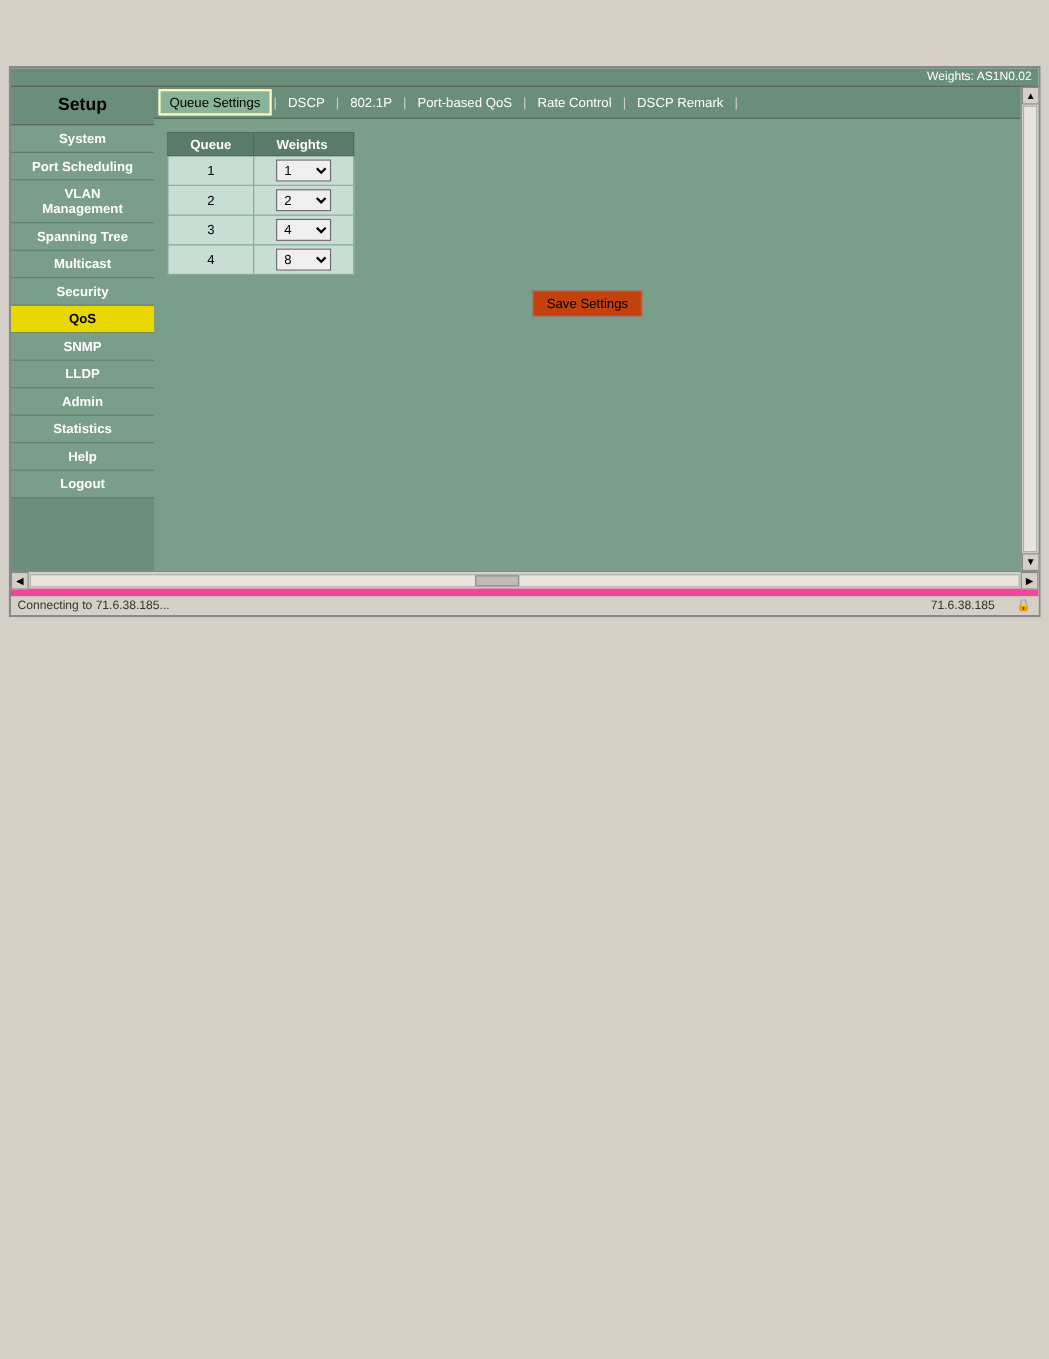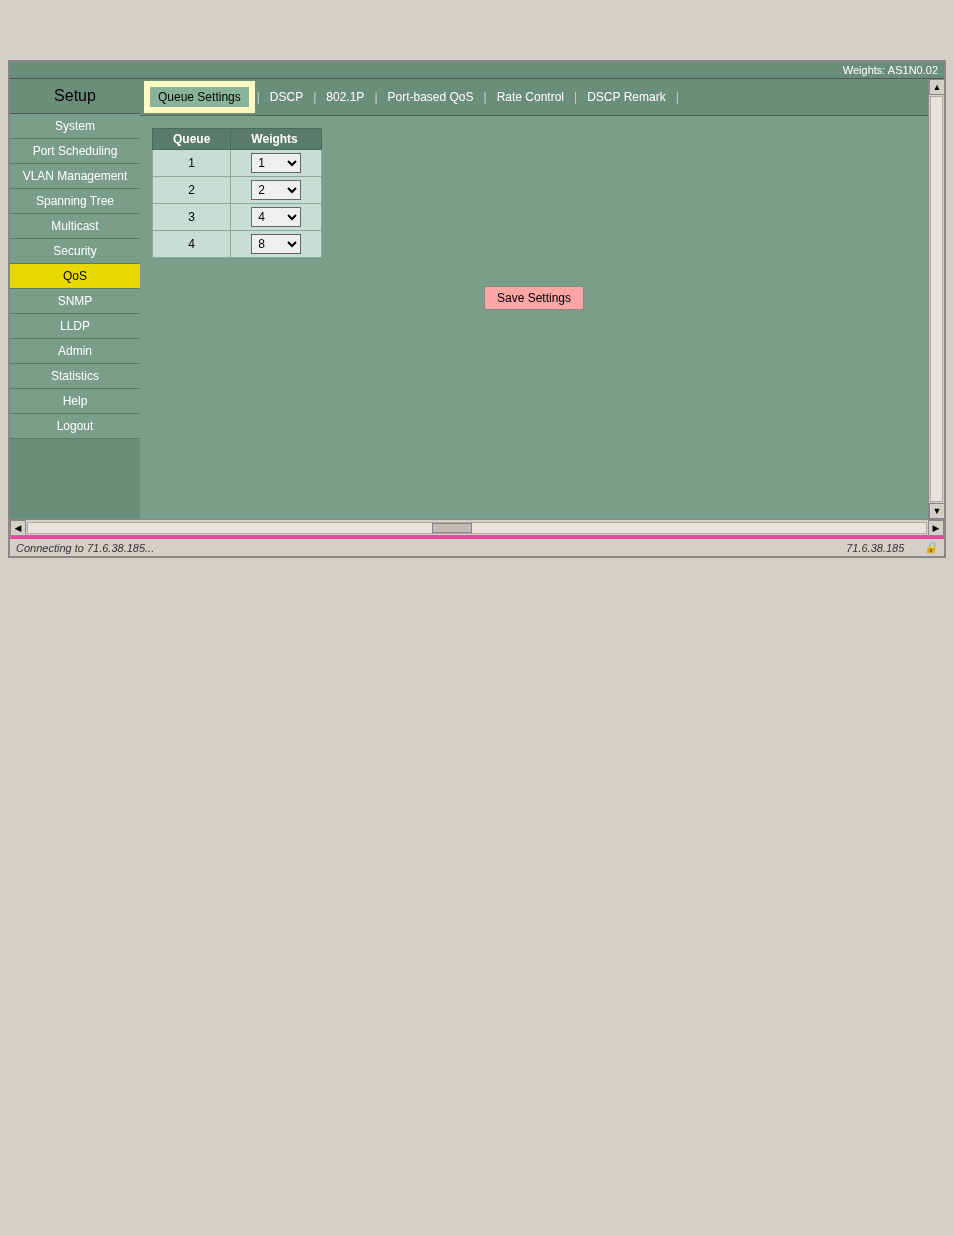--- a/index.html
+++ b/index.html
@@ -44,37 +44,38 @@
       width: 130px;
       background: #6b8e7b;
       flex-shrink: 0;
     }
 
     .sidebar-setup {
       background: #6b8e7b;
       text-align: center;
       padding: 8px 4px;
       font-size: 16px;
-      font-weight: normal;
+      font-weight: bold;
       color: #000;
       border-bottom: 1px solid #555;
     }
 
     .sidebar-item {
       display: block;
       width: 100%;
       text-align: center;
-      padding: 5px 4px;
+      padding: 5px 18px;
       background: #7a9e8a;
       color: #fff;
       border: none;
       cursor: pointer;
       border-bottom: 1px solid #5a7a6a;
       font-size: 12px;
       text-decoration: none;
+      font-weight: bold;
     }
 
     .sidebar-item.active {
       background: #e8d800;
       color: #000;
     }
 
     
     .content-area {
       flex: 1;
@@ -95,21 +96,21 @@
     .tab-item {
       padding: 3px 8px;
       font-size: 12px;
       color: #fff;
       cursor: pointer;
       white-space: nowrap;
     }
 
     .tab-item.active {
       background: #8ab49a;
-      border: 6px solid #fef9c3;
+      border: 2px solid #fef9c3;
       color: #000;
     }
 
     .tab-separator {
       color: #ccc;
       padding: 0 2px;
     }
 
     .content-body {
       padding: 12px;
@@ -162,23 +163,23 @@
     }
 
     .weight-select {
       font-size: 12px;
       padding: 1px 2px;
       border: 1px solid #666;
       width: 50px;
     }
 
     .save-settings-btn {
-      margin-top: 28px;
+      margin-top: 14px;
       padding: 4px 12px;
-      background: #fca5a5;
+      background: #c2410c;
       border: 1px solid #888;
       font-size: 12px;
       cursor: pointer;
       display: block;
       margin-left: auto;
       margin-right: auto;
     }
 
     
     .scroll-area {
@@ -204,27 +205,26 @@
     .scroll-track {
       flex: 1;
       background: #e8e4dc;
       border: 1px solid #aaa;
       margin: 1px;
     }
 
     
     .status-bar {
       background: #d4d0c8;
-      border-top: 4px solid #ec4899;
+      border-top: 7px solid #ec4899;
       display: flex;
       justify-content: space-between;
       align-items: center;
       padding: 2px 6px;
       font-size: 11px;
-      font-style: italic;
     }
 
     .status-left {
       color: #333;
     }
 
     .status-right {
       display: flex;
       align-items: center;
       gap: 20px;

